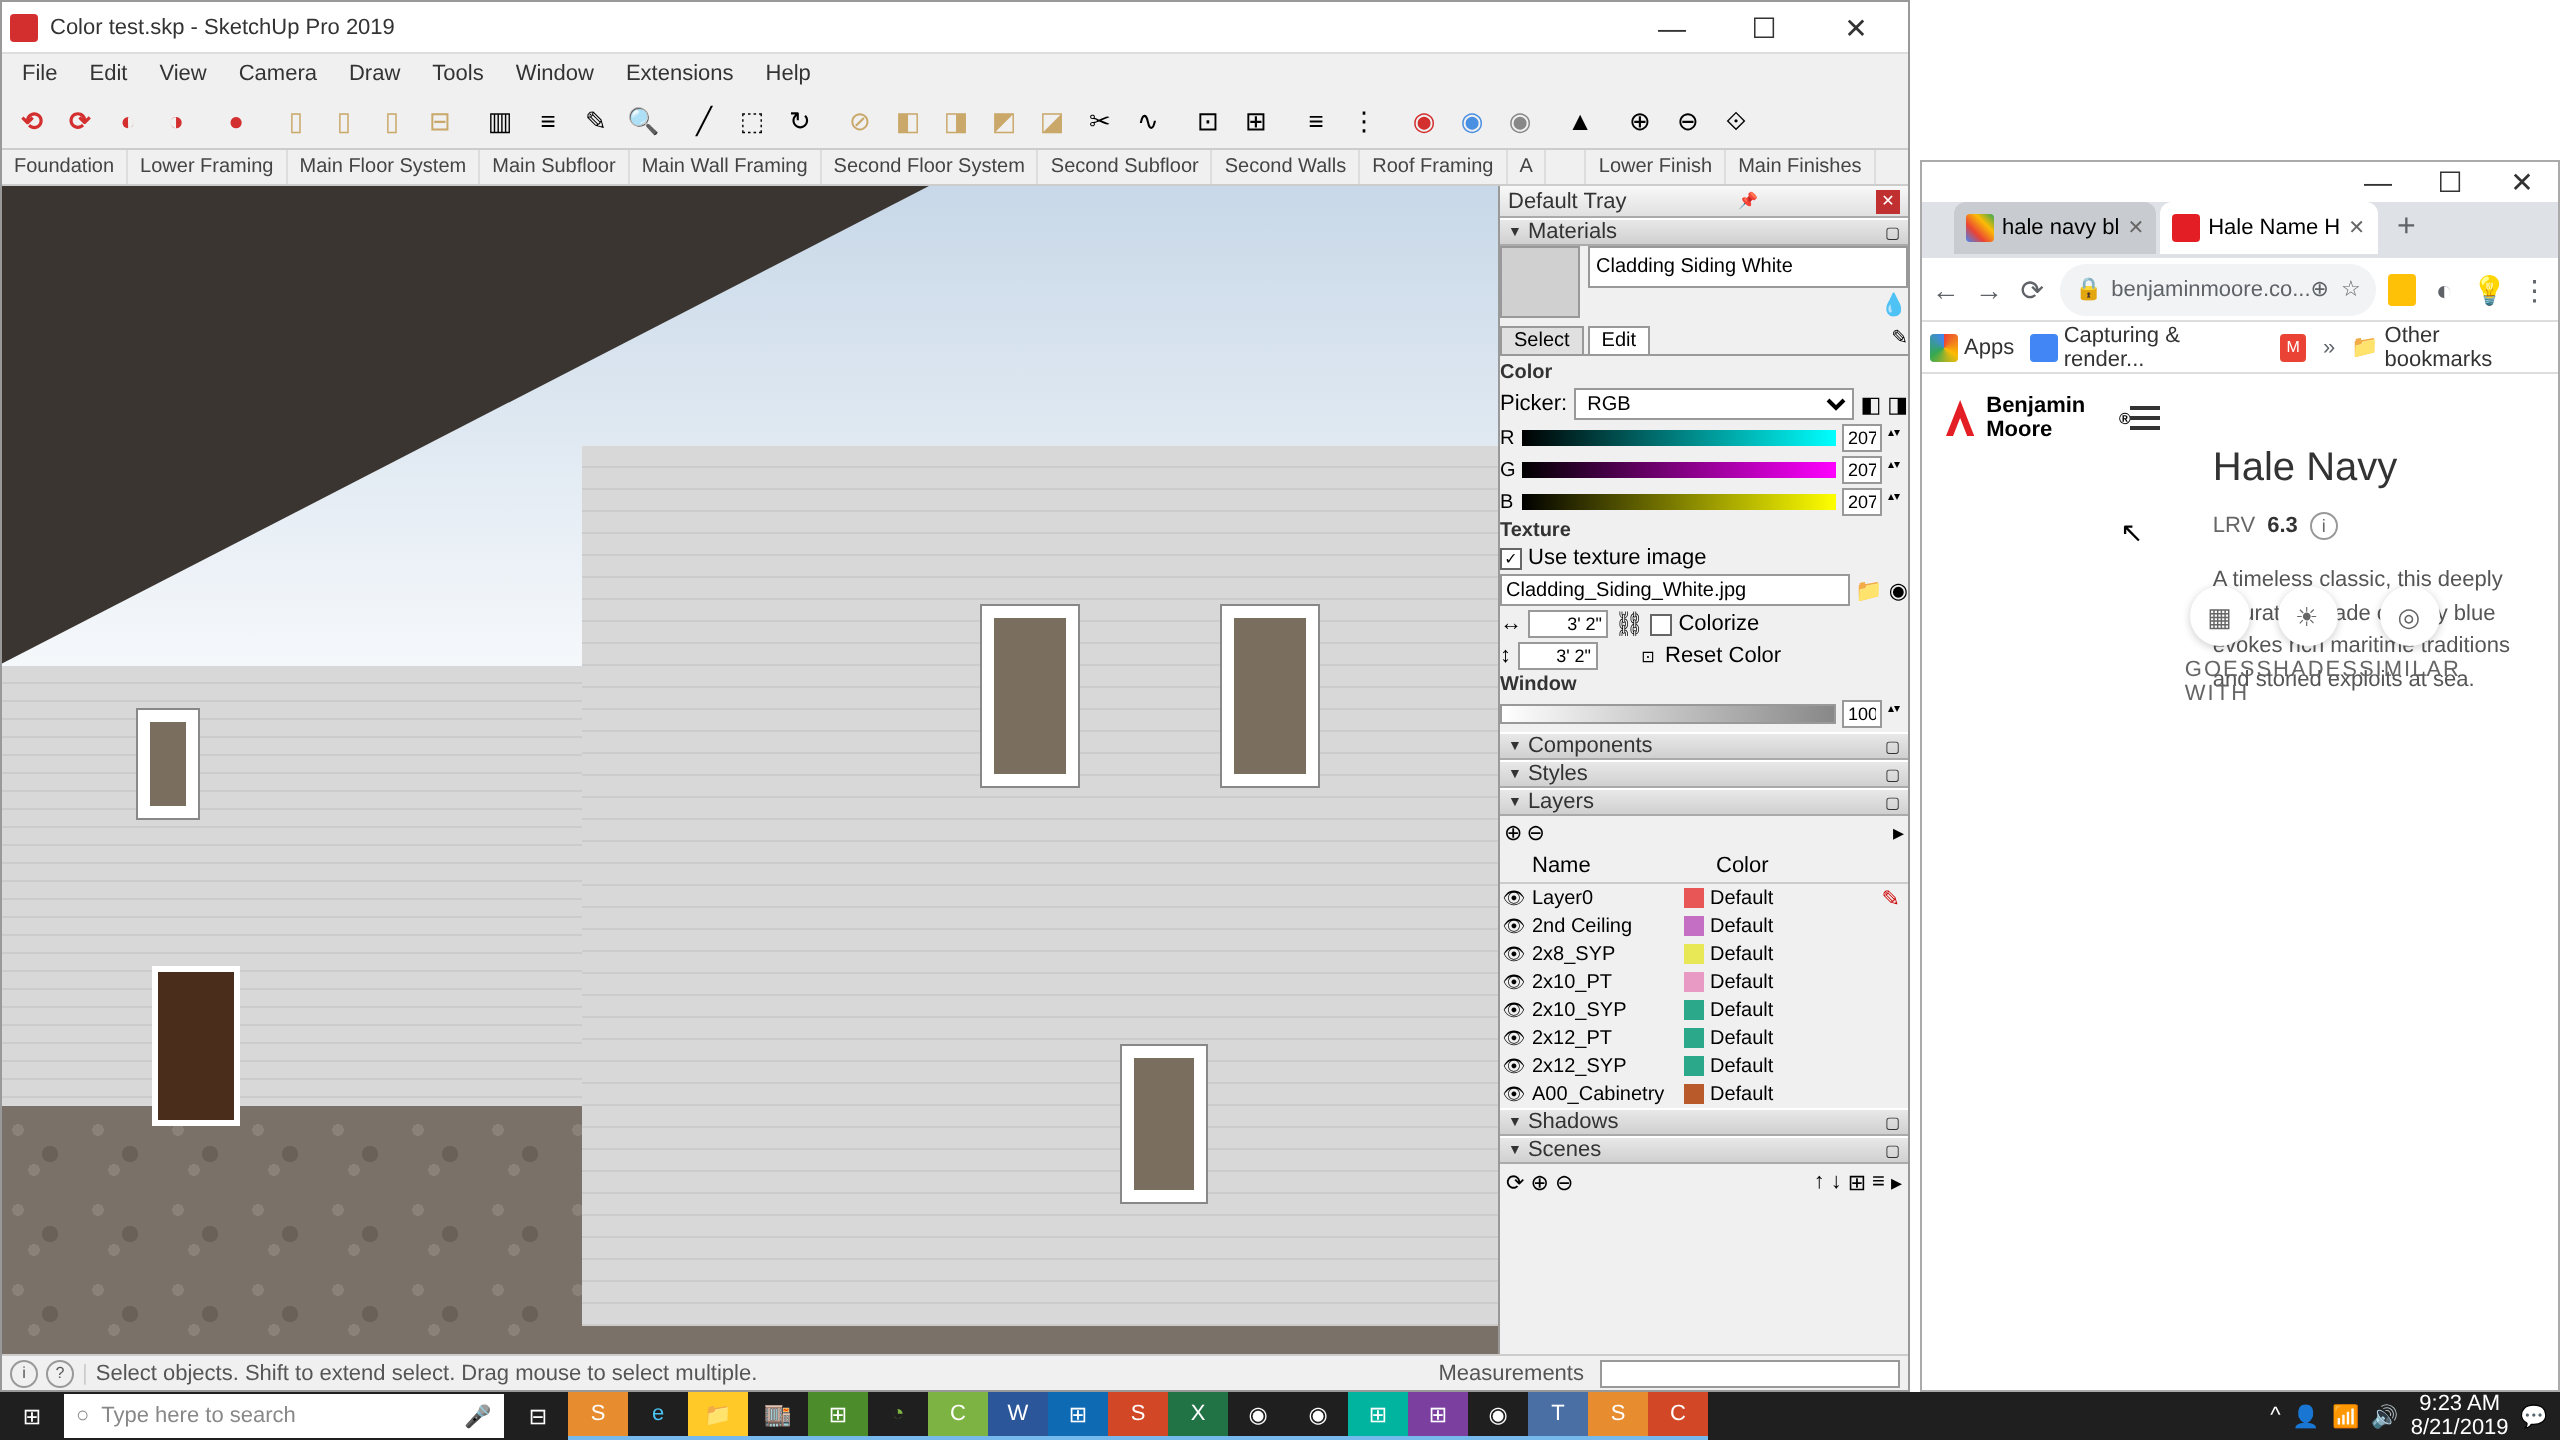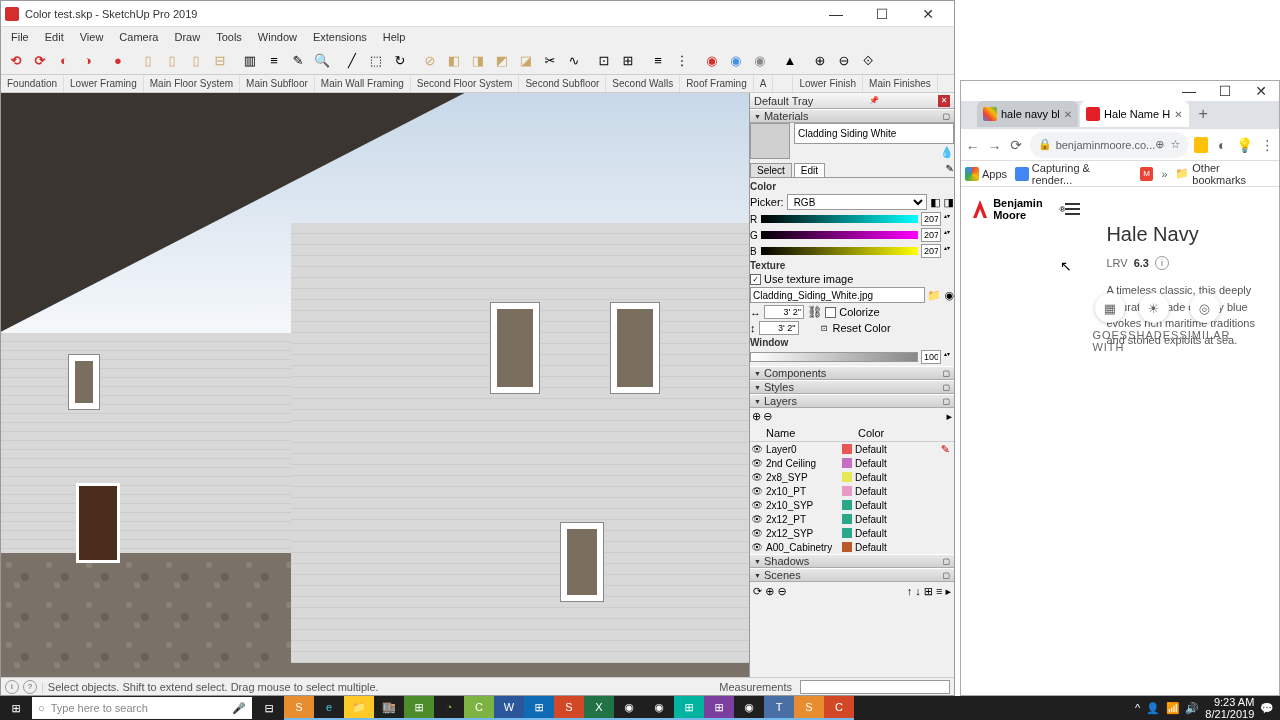--- a/index.html
+++ b/index.html
@@ -100,21 +100,21 @@
 .info-i{width:14px;height:14px;border:1px solid #999;border-radius:50%;font-size:9px;display:flex;align-items:center;justify-content:center}
 .color-desc{font-size:11px;color:#555;line-height:1.5}
 .cursor{position:absolute;left:1060px;top:258px;font-size:14px;color:#000;pointer-events:none}
 
 .taskbar{position:absolute;left:0;bottom:0;width:1280px;height:24px;background:#1f1f1f;display:flex;align-items:center}
 .start{width:32px;height:24px;display:flex;align-items:center;justify-content:center;color:#fff}
 .search{width:220px;height:22px;background:#fff;display:flex;align-items:center;padding:0 6px;gap:6px;color:#888;margin-right:2px}
 .tb-icon{width:30px;height:24px;display:flex;align-items:center;justify-content:center;color:#fff;font-size:11px}
 .tb-icon.app{border-bottom:2px solid #76b9ed}
 .tray-sys{margin-left:auto;display:flex;align-items:center;color:#fff;font-size:10px;padding:0 6px;gap:6px}
-.clock{text-align:right;line-height:1.1}
+.clock{text-align:center;line-height:1.1}
 </style>
 </head>
 <body>
 
 <div class="su-window">
   <div class="su-titlebar">
     <div class="su-logo"></div>
     <div class="su-title">Color test.skp - SketchUp Pro 2019</div>
     <div class="win-ctrls">
       <div class="win-ctrl">—</div>

